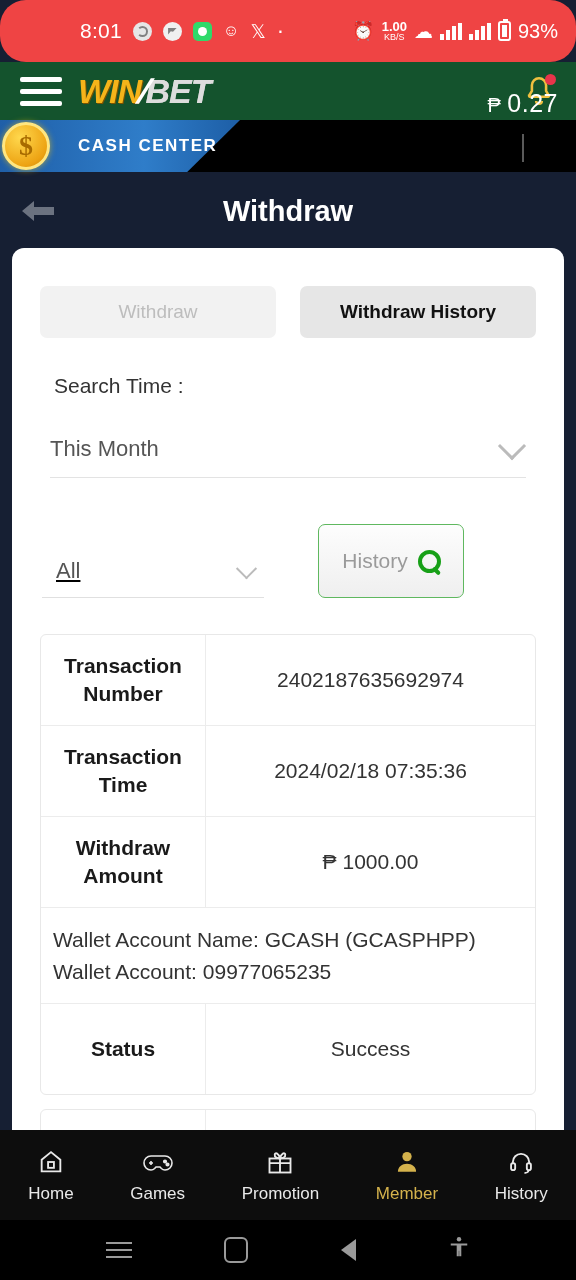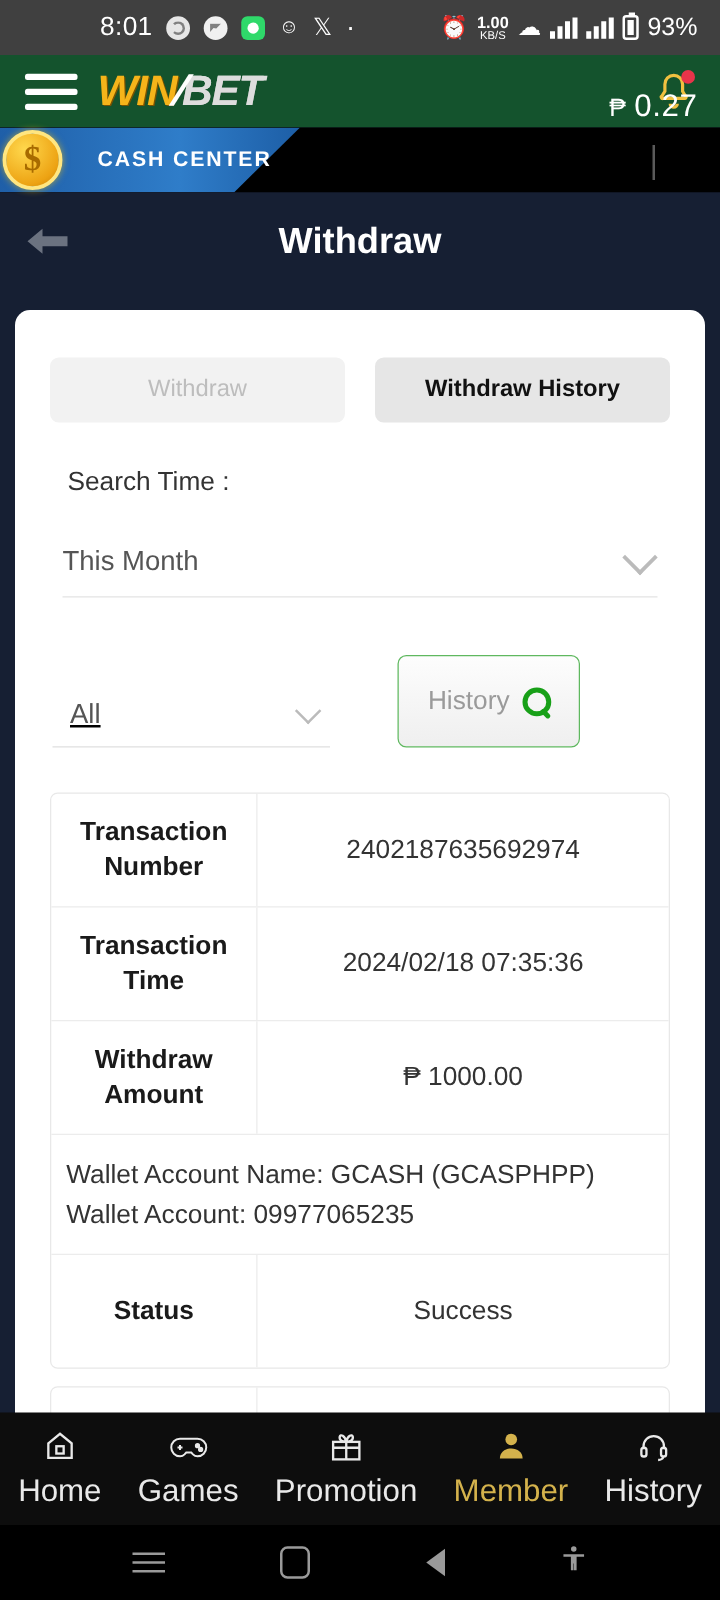--- a/index.html
+++ b/index.html
@@ -6,23 +6,23 @@
   html, body {
     width:576px; height:1280px;
     background:#000;
     font-family:"Liberation Sans", sans-serif;
     overflow:hidden;
   }
   .phone { position:relative; width:576px; height:1280px; background:#161f33; }
 
   
   .statusbar {
-    height:44px; background:#404040; color:#fff;
+    height:62px; background:#ef4444; color:#fff;
     display:flex; align-items:center; justify-content:space-between;
-    padding:0 18px 0 80px; font-size:20px;
+    padding:0 18px 0 80px; font-size:20px;border-radius:26px;
   }
   .sb-left { display:flex; align-items:center; gap:11px; }
   .sb-time { font-size:21px; letter-spacing:.3px; }
   .sb-ico { display:inline-flex; align-items:center; justify-content:center; }
   .circ { width:19px; height:19px; border-radius:50%; display:inline-block; }
   .circ.wa { background:#e6e6e6; position:relative; }
   .circ.wa::after{ content:""; position:absolute; inset:4px; border:2px solid #808080; border-radius:50%; border-left-color:transparent;}
   .circ.msg { background:#f0f0f0; position:relative; }
   .circ.msg::after{ content:""; position:absolute; left:5px; top:6px; width:9px; height:7px; background:#808080; clip-path:polygon(0 0,100% 0,55% 60%,30% 55%,0 100%);}
   .circ.grn { background:#2fd96a; position:relative; border-radius:5px;}
@@ -143,21 +143,21 @@
   .table2 { margin:14px 28px 0 28px; border:1px solid #e8e8e8; border-top-left-radius:6px;
             border-top-right-radius:6px; height:40px; display:flex; }
   .table2 .c1 { width:165px; border-right:1px solid #ececec; }
 
   
   .bottomnav {
     position:absolute; left:0; right:0; bottom:60px; height:90px; background:#0d0d0d;
     display:flex; align-items:center; justify-content:space-around;
   }
   .navitem { display:flex; flex-direction:column; align-items:center; gap:7px; color:#e9e9e9; }
-  .navitem .lbl { font-size:25px; }
+  .navitem .lbl { font-size:17px; }
   .navitem.active .lbl { color:#d4b24c; }
   .navicon { height:30px; display:flex; align-items:center; }
 
   
   .androidnav {
     position:absolute; left:0; right:0; bottom:0; height:60px; background:#000;
     display:flex; align-items:center; justify-content:space-around; padding:0 60px;
   }
   .an-ico { color:#9a9a9a; }
   .an-lines { width:26px; display:flex; flex-direction:column; gap:5px; }

